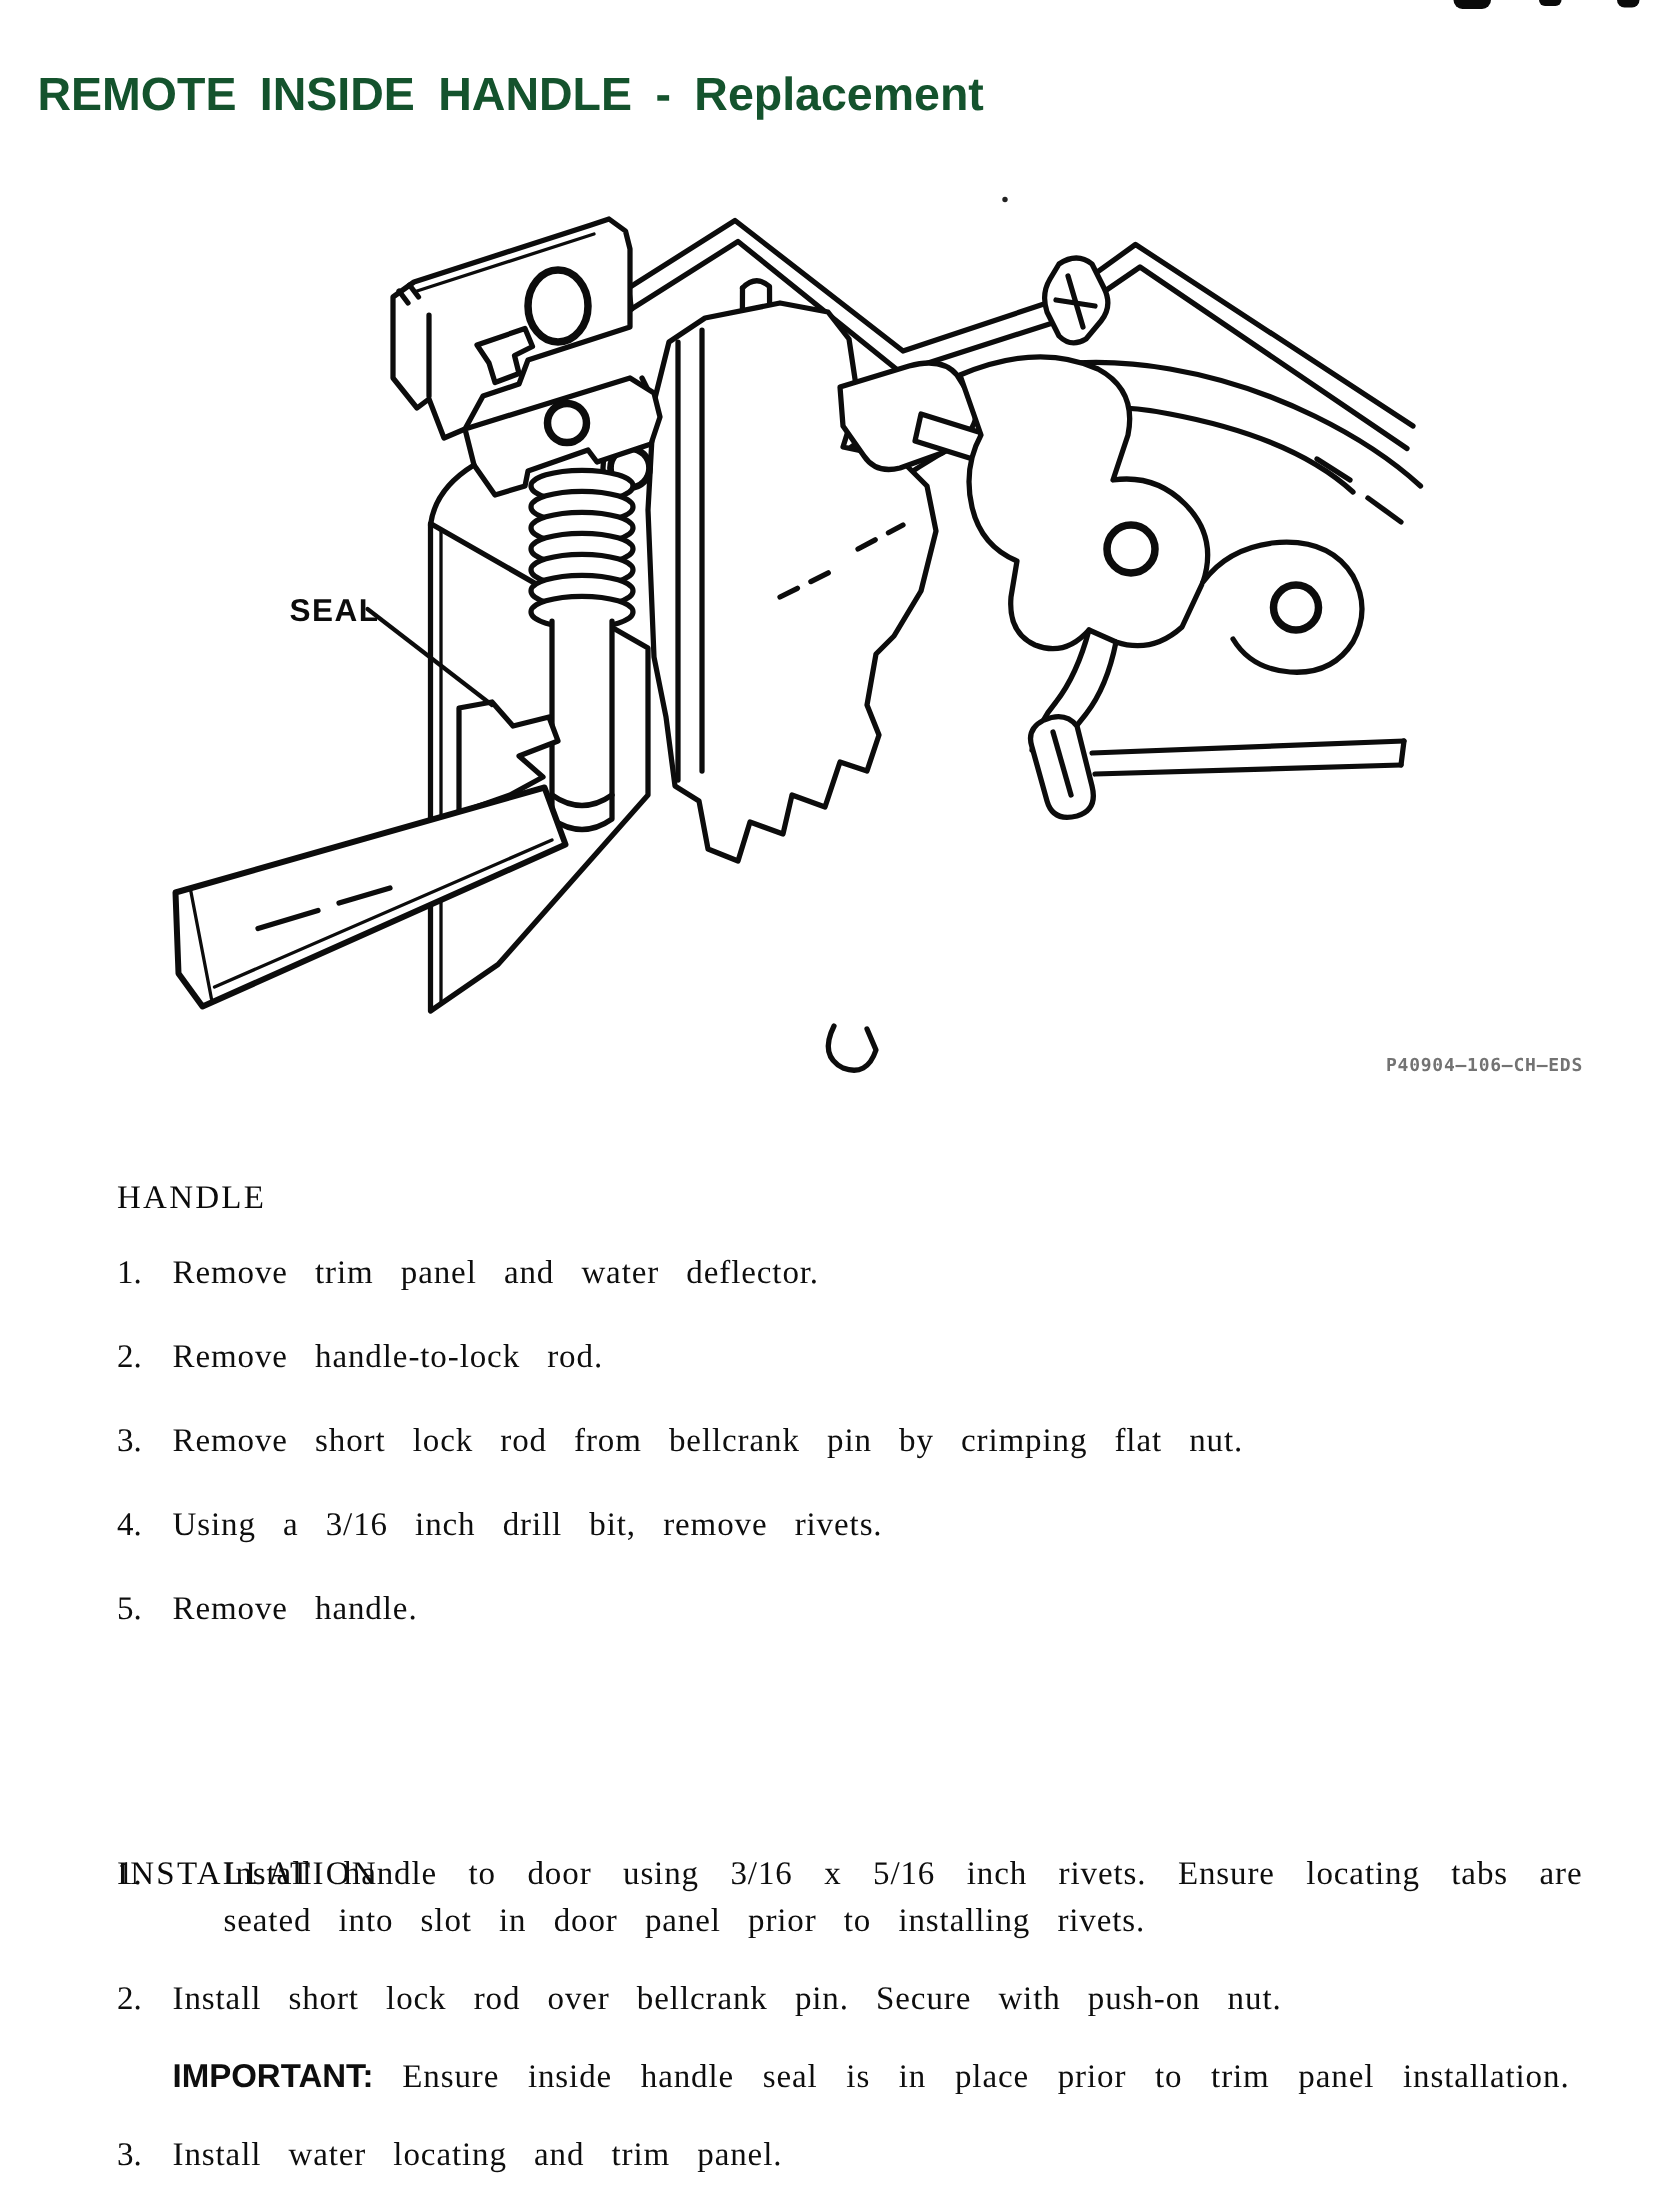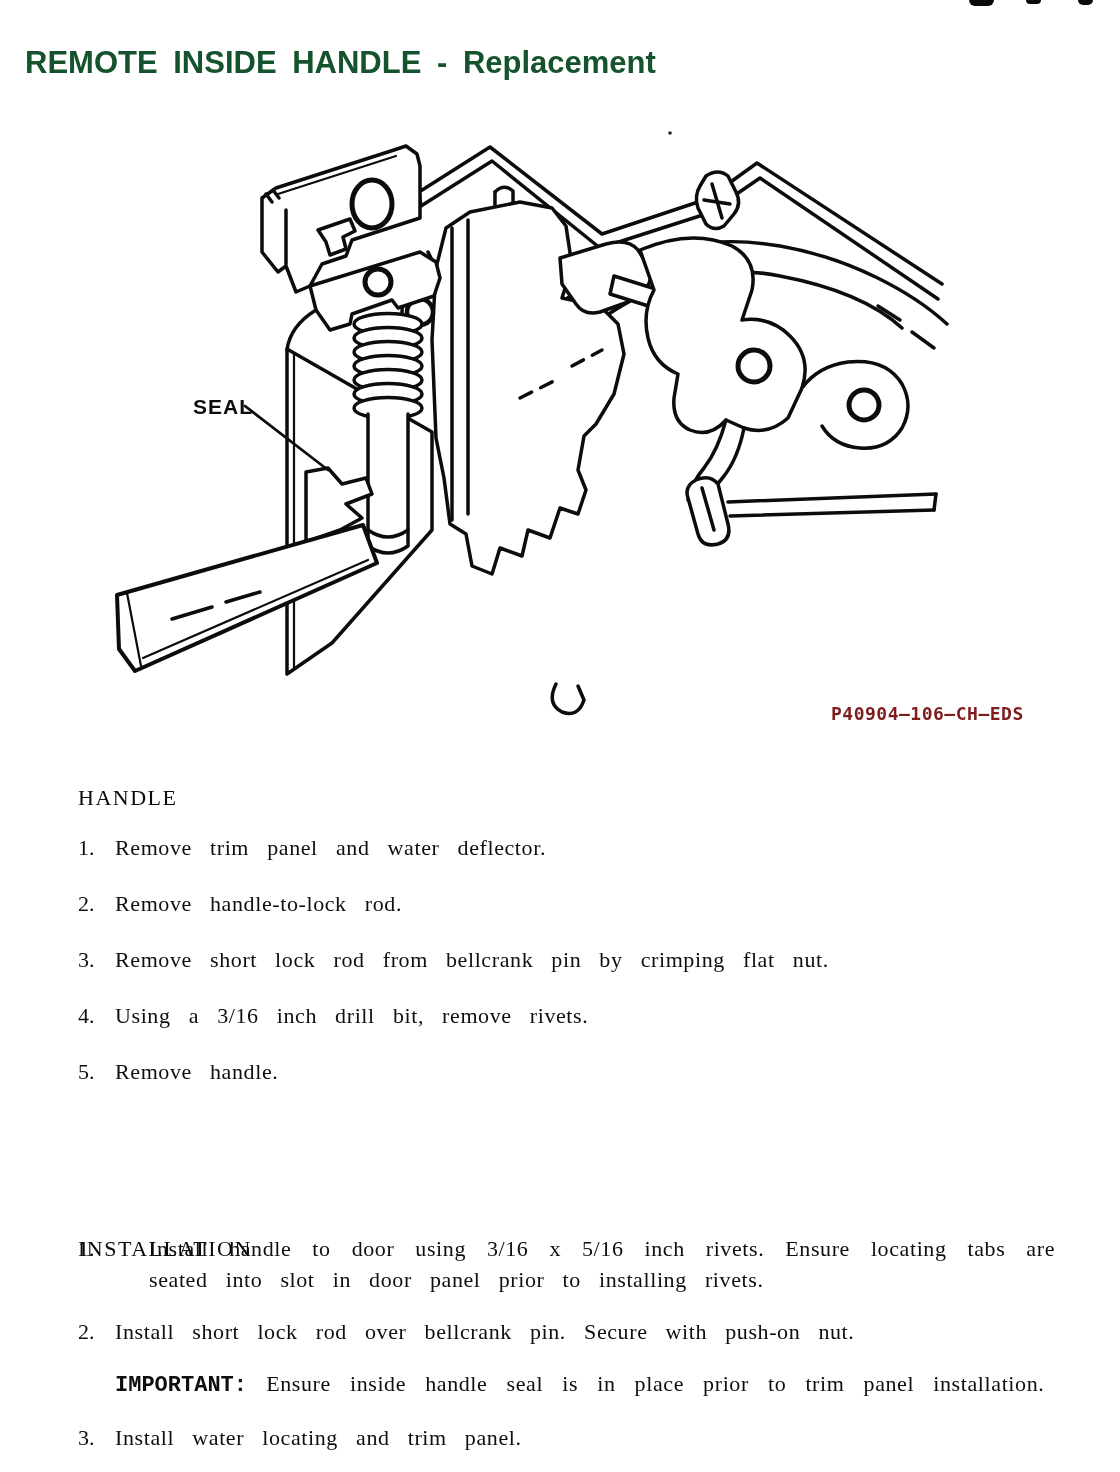--- a/index.html
+++ b/index.html
@@ -10,39 +10,39 @@
   }
   .abs{position:absolute;}
   .title{
     left:25px;top:22px;
     font-family:"Liberation Sans", sans-serif;font-weight:bold;
     font-size:31px;letter-spacing:0px;word-spacing:7px;color:#14532d;margin-top:23px;
   }
   .scan-mark{position:absolute;top:0;background:#0a0a0a;border-radius:0 0 6px 6px;}
   .figure{left:0;top:100px;width:1120px;height:620px;}
   .caption{
-    left:831px;top:703px;
+    left:924px;top:703px;
     font-family:"DejaVu Sans Mono", monospace;font-weight:bold;
-    font-size:18px;letter-spacing:0.5px;color:#7f1d1d;
+    font-size:12px;letter-spacing:0.5px;color:#737373;
   }
   .section-h{
     font-size:22px;letter-spacing:1.5px;color:#0b0b0b;font-weight:normal;
   }
   .steps{width:962px;}
   .step{display:flex;margin-bottom:30px;font-size:22px;line-height:26px;}
   .steps-install .step{line-height:31px;margin-bottom:21px;}
   .step-num{width:37px;flex:0 0 37px;}
   .step-text{flex:1;word-spacing:12px;letter-spacing:0.6px;}
   .just{text-align:justify;margin-left:34px;}
   .important{
     margin-left:37px;margin-bottom:21px;font-size:22px;line-height:31px;
     word-spacing:13px;letter-spacing:0.6px;
   }
   .important-label{
-    font-family:Liberation Mono, monospace;font-weight:bold;
+    font-family:Liberation Sans, sans-serif;font-weight:bold;
     letter-spacing:0px;word-spacing:2px;margin-top:31px;
   }
   svg .ln{fill:none;stroke:#0c0c0c;stroke-width:3.5;stroke-linejoin:round;stroke-linecap:round;}
   svg .wh{fill:#ffffff;stroke:#0c0c0c;stroke-width:3.5;stroke-linejoin:round;stroke-linecap:round;}
   svg .fat{stroke-width:5px;}
   svg .thin{stroke-width:2.2px;}
   svg .dash{stroke-dasharray:13 10;}
   svg text.seal-t{font-family:"Liberation Sans", sans-serif;font-weight:bold;font-size:21px;letter-spacing:1px;fill:#0c0c0c;}
 </style>
 </head>

